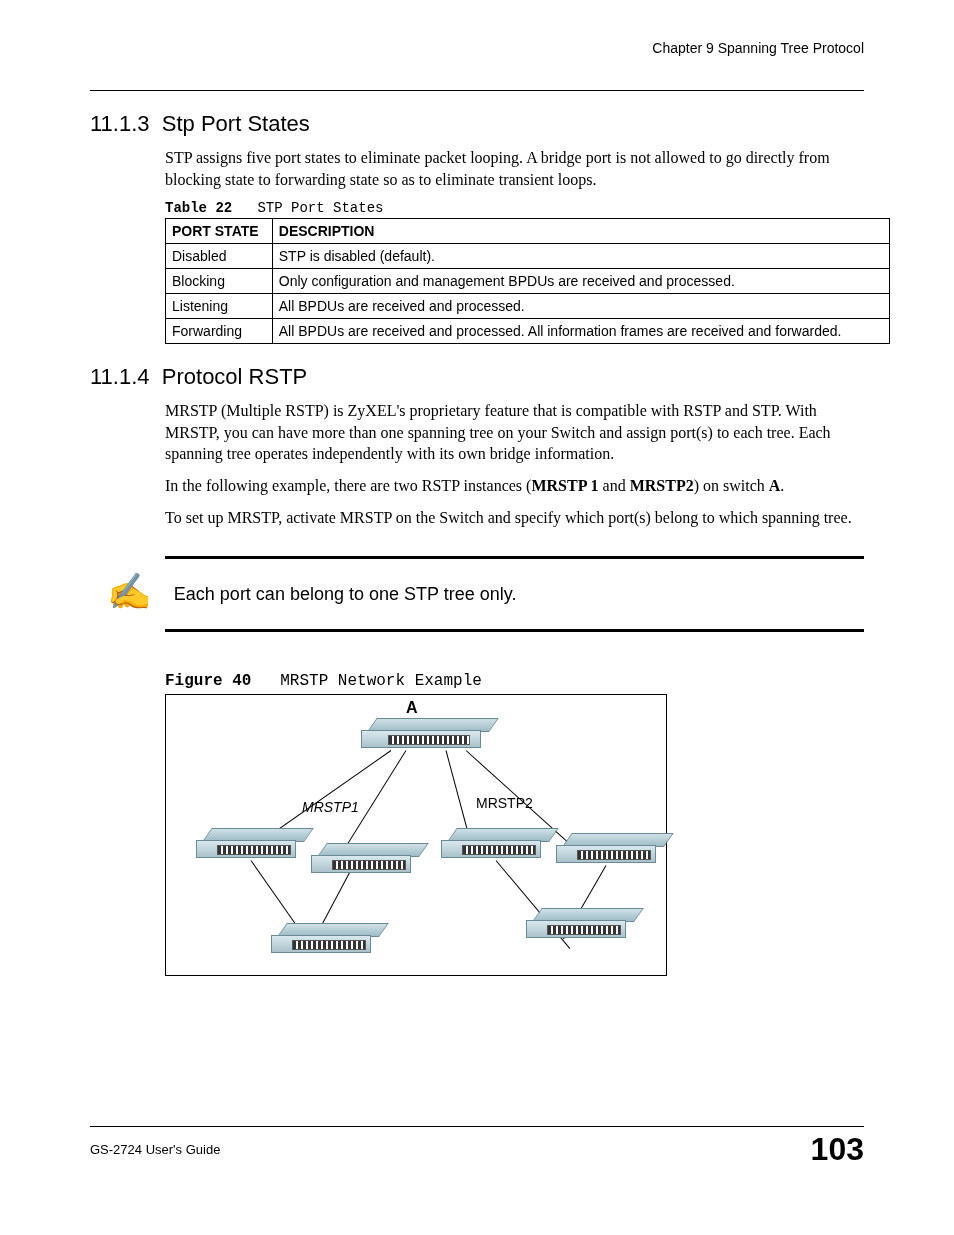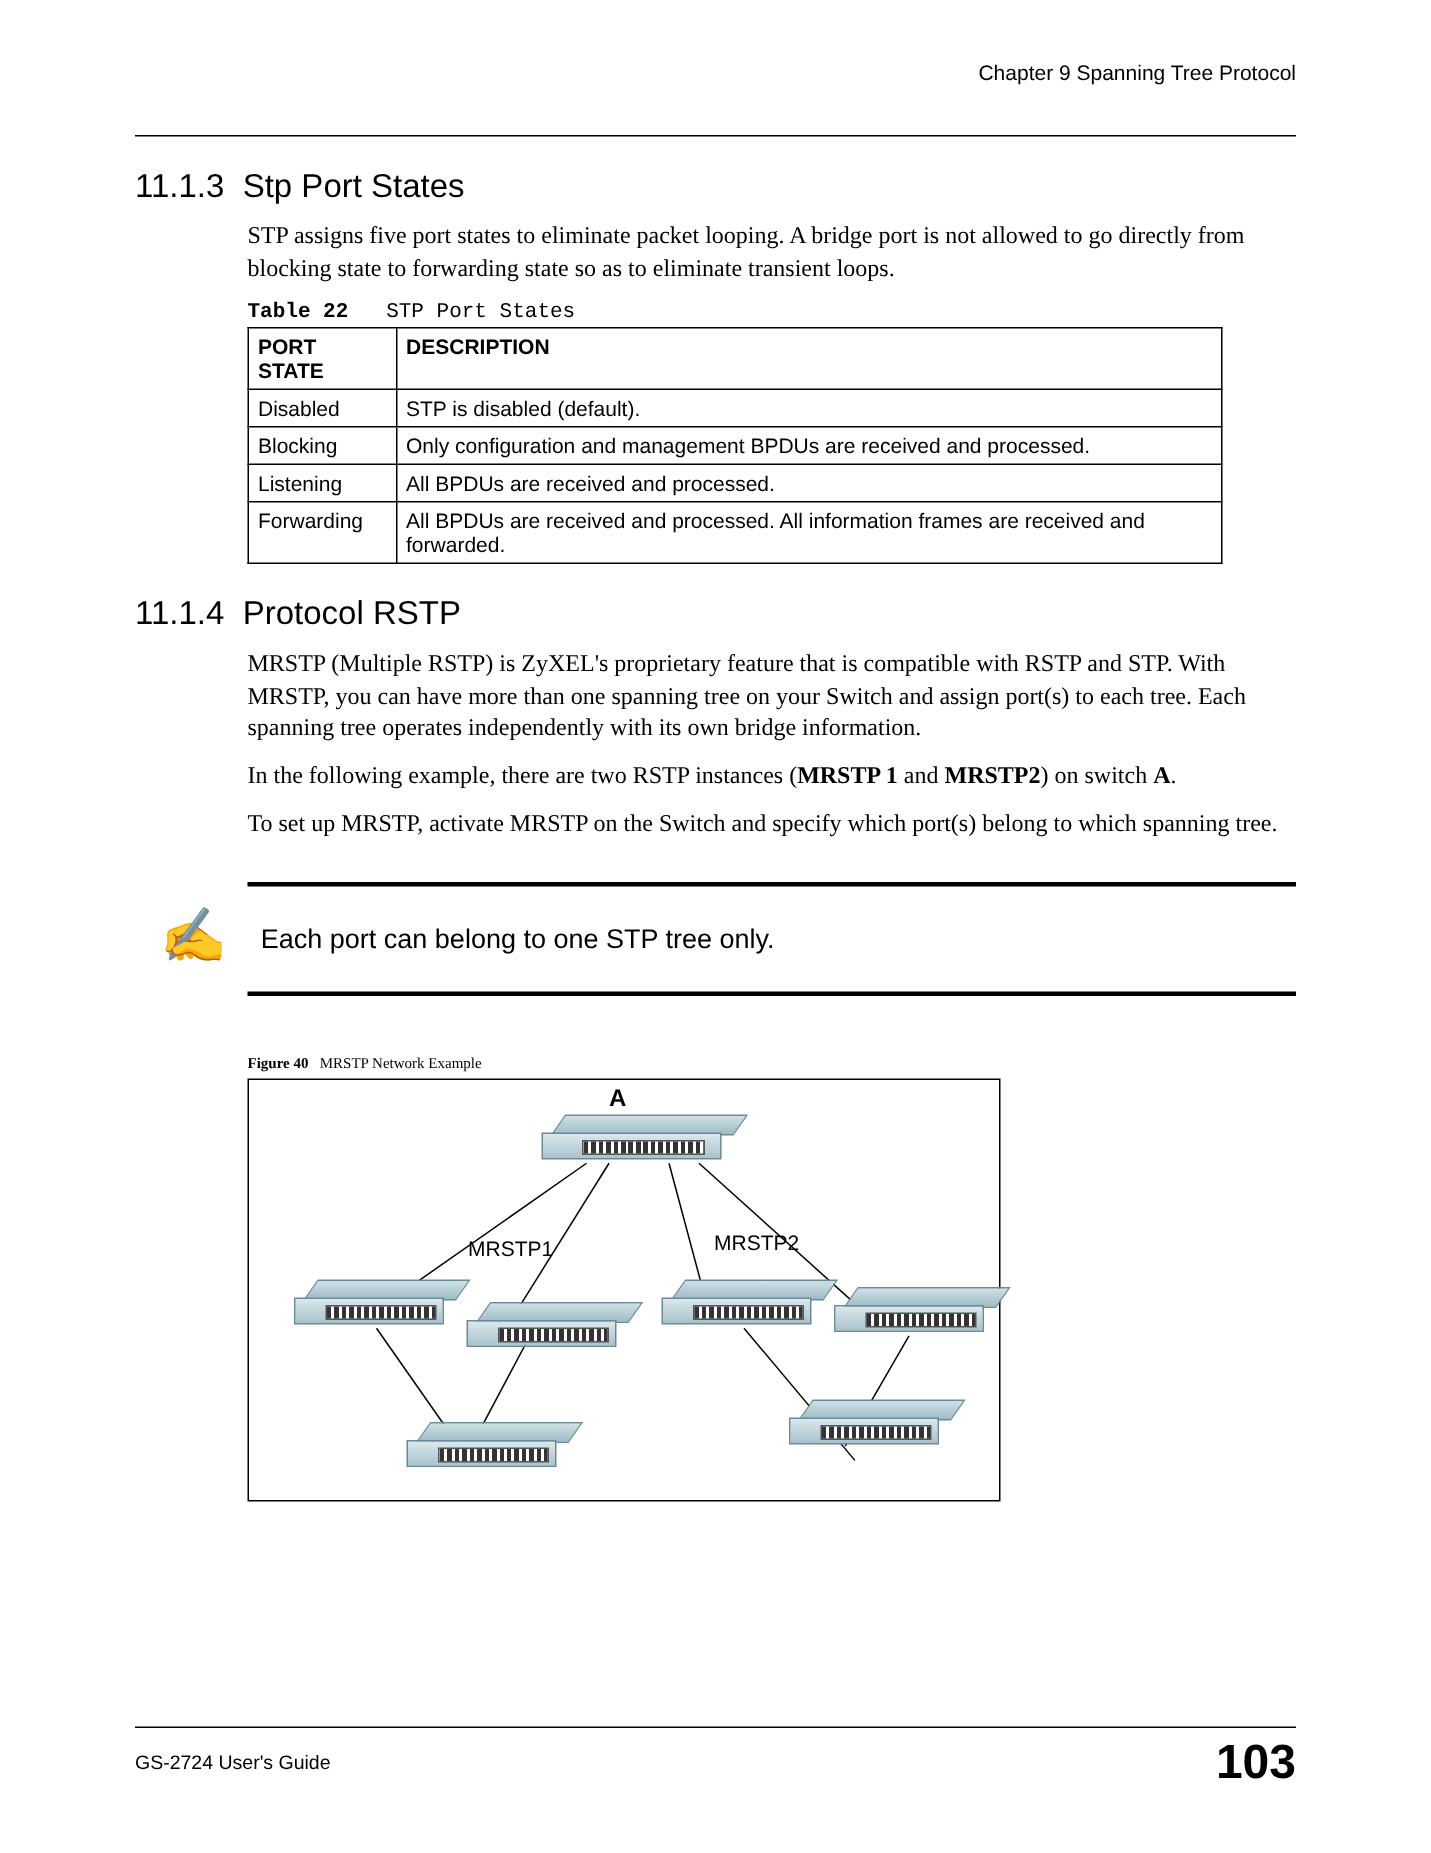--- a/index.html
+++ b/index.html
@@ -40,21 +40,21 @@
   }
   .table-caption {
     font-family: Liberation Mono, monospace;
     font-size: 14px;
     margin: 8px 0 2px 75px;
   }
   .table-caption b { font-weight: bold; }
   table.data {
     border-collapse: collapse;
     margin-left: 75px;
-    width: 650px;
+    width: 725px;
     font-family: Arial, Helvetica, sans-serif;
     font-size: 14px;
   }
   table.data th, table.data td {
     border: 1px solid #000;
     padding: 4px 6px;
     text-align: left;
     vertical-align: top;
   }
   table.data th {
@@ -81,22 +81,22 @@
     margin-right: 22px;
     position: relative;
     top: -2px;
   }
   .note-text {
     font-family: Arial, Helvetica, sans-serif;
     font-size: 18px;
     text-align: right;
   }
   .figure-caption {
-    font-family: Liberation Serif, serif;
-    font-size: 10px;
+    font-family: Liberation Mono, monospace;
+    font-size: 16px;
     margin: 40px 0 4px 75px;
   }
   .figure-box {
     margin-left: 75px;
     width: 500px;
     height: 280px;
     border: 1px solid #000;
     position: relative;
     background: #fff;
   }
@@ -242,21 +242,21 @@
     <div class="link" style="left:225px; top:55px; width:175px; transform:rotate(145deg);"></div>
     <div class="link" style="left:240px; top:55px; width:115px; transform:rotate(122deg);"></div>
     <div class="link" style="left:85px; top:165px; width:105px; transform:rotate(55deg);"></div>
     <div class="link" style="left:190px; top:165px; width:75px; transform:rotate(118deg);"></div>
 
     <div class="link" style="left:280px; top:55px; width:110px; transform:rotate(75deg);"></div>
     <div class="link" style="left:300px; top:55px; width:165px; transform:rotate(42deg);"></div>
     <div class="link" style="left:330px; top:165px; width:115px; transform:rotate(50deg);"></div>
     <div class="link" style="left:440px; top:170px; width:85px; transform:rotate(120deg);"></div>
 
-    <div class="diagram-label" style="left:146px; top:104px;">MRSTP1</div>
+    <div class="diagram-label" style="left:136px; top:104px;font-style:italic;">MRSTP1</div>
     <div class="diagram-label" style="left:310px; top:100px;">MRSTP2</div>
 
     <div class="switch" style="left:30px; top:145px;">
         <div class="switch-top"></div>
         <div class="switch-front">
           <div class="ports"></div>
         </div>
       </div>
     <div class="switch" style="left:145px; top:160px;">
         <div class="switch-top"></div>

